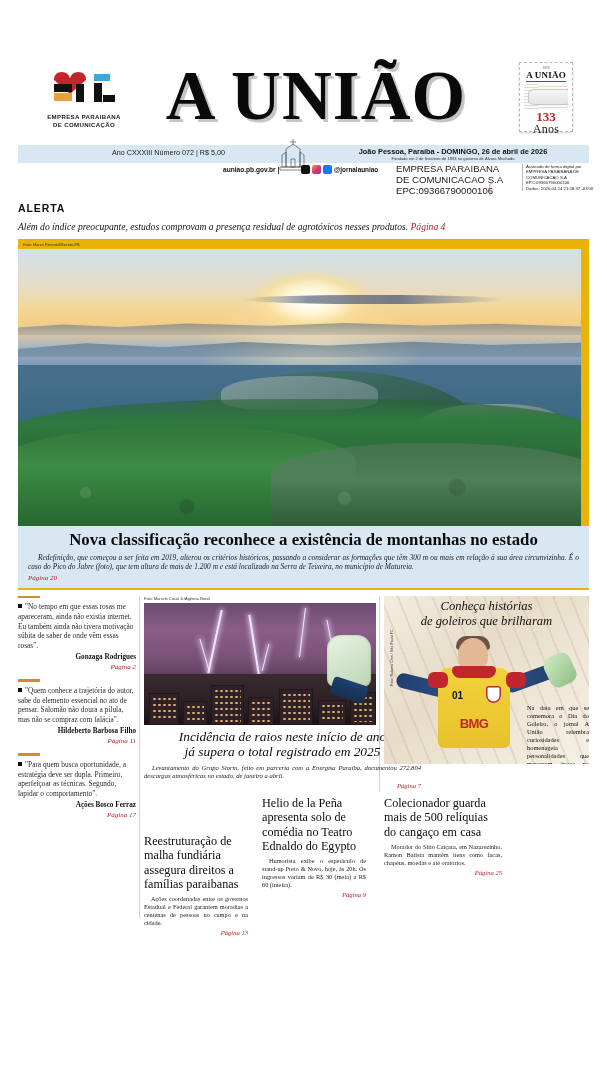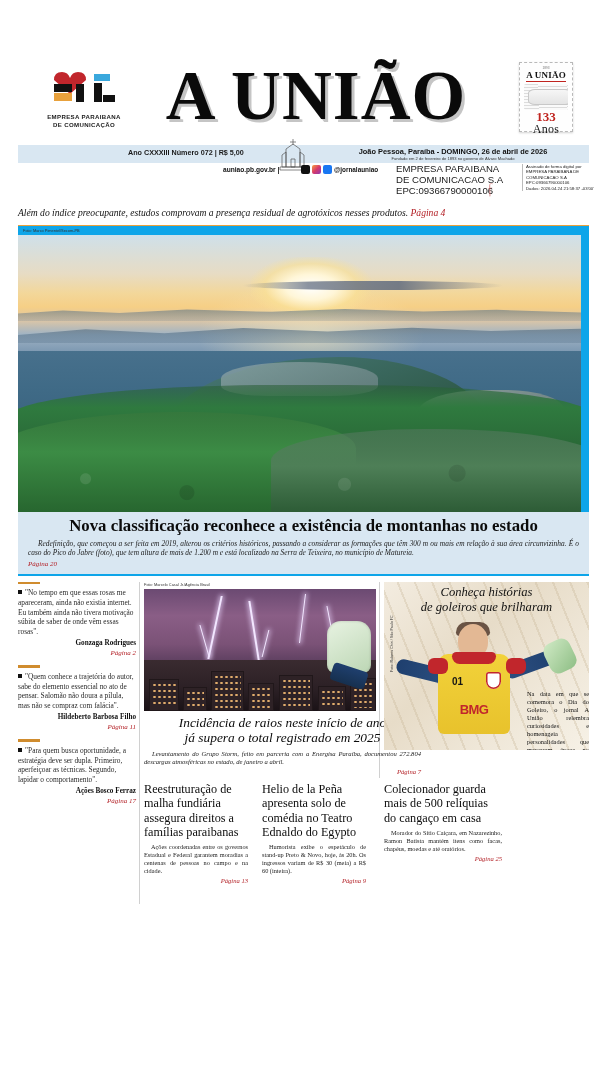--- a/index.html
+++ b/index.html
@@ -45,22 +45,22 @@
       border:1px solid #c8c8c8; border-radius: 7px / 4px; background: linear-gradient(#f6f6f6,#e4e4e4); }
   .stamp-133 { font-family: "Liberation Serif", serif; font-weight: bold; font-size: 13px; color: #c0241f; line-height: 12px; margin-top: 1px; }
   .stamp-anos { font-family: "Liberation Serif", serif; font-size: 12px; color: #151515; line-height: 12px; letter-spacing: .3px; }
 
   
   .infobar {
     position: relative; margin: 2px 18px 0 18px; height: 18px;
     background: #d9e7f2;
   }
   .infobar .left {
-    position: absolute; left: 110px; top: 3px;
-    font-family: "Liberation Sans", sans-serif; font-size: 7.2px; font-weight: bold; color: #1a1a1a;
+    position: absolute; left: 94px; top: 3px;
+    font-family: "Liberation Sans", sans-serif; font-size: 7.2px; font-weight: normal; color: #1a1a1a;
   }
   .infobar .right {
     position: absolute; left: 300px; top: 2px; width: 270px; text-align: center;
     font-family: "Liberation Sans", sans-serif; font-size: 7.4px; font-weight: bold; color: #111;
   }
   .infobar .founded {
     position: absolute; left: 300px; top: 11px; width: 270px; text-align: center;
     font-family: "Liberation Sans", sans-serif; font-size: 4.1px; color: #333;
   }
   .church {
@@ -109,21 +109,21 @@
     font-size: 35.5px; line-height: 38px; letter-spacing: -0.3px; color: #080808;
   }
   .lead-sub {
     margin: 7px 18px 0 18px;
     font-family: "Liberation Serif", serif; font-style: italic;
     font-size: 9.6px; color: #111;
   }
   .lead-sub .pg { color: #b32026; }
 
   
-  .photoblock { margin: 7px 18px 0 18px; background: #0ea5e9; padding: 0 0 2px 0; border-top: 1.5px solid #e8a13c; }
+  .photoblock { margin: 7px 18px 0 18px; background: #eab308; padding: 0 0 2px 0; border-top: 1.5px solid #e8a13c; }
   .credit {
     font-family: "Liberation Sans", sans-serif; font-size: 3.9px; color: #333;
     padding: 2px 0 2px 5px;
   }
   .photo { position: relative; width: 563px; height: 277px; overflow: hidden; }
   .sky { position: absolute; inset: 0; background:
       linear-gradient(to bottom,
       #cfe0ea 0%, #e7dcc4 14%, #f3d79a 21%, #f6cf86 26%, #d9c5a8 31%,
       #9fb3c4 36%, #7e99b2 42%, #6b8aa6 50%, #5b7e99 58%, #4e7490 66%, #436a86 74%); }
   .sun { position: absolute; left: 52%; top: 8%; width: 120px; height: 60px;
@@ -251,21 +251,21 @@
       font-family: Liberation Sans, sans-serif; font-weight: bold; font-size: 13px; color: #c1262c;
       letter-spacing: -.6px; }
   .ktext { position: absolute; right: 0; top: 108px; width: 62px;
       font-family: "Liberation Serif", serif; font-size: 6.4px; line-height: 8px; color: #141414; text-align: justify; }
   .kpage { position: absolute; right: 0; top: 180px; width: 62px; text-align: right;
       font-family: "Liberation Serif", serif; font-style: italic; font-size: 6.8px; color: #b32026; }
 
   
   .briefs { position: absolute; left: 126px; top: 200px; right: 0; height: 122px; }
   .brief { position: absolute; top: 0; width: 104px; }
-  .brief.b1c { left: 0; }
+  .brief.b1c { left: 0; margin-top: 38px; }
   .brief.b2c { left: 118px; }
   .brief.b3c { left: 240px; width: 118px; }
   .bhead { font-family: "Liberation Serif", serif; font-size: 12.2px; line-height: 14.4px; color: #0c0c0c; }
   .bdeck { margin-top: 4px; font-family: "Liberation Serif", serif; font-size: 6.3px;
       line-height: 8px; color: #1c1c1c; text-align: justify; text-indent: 7px; }
   .bpage { text-align: right; font-family: "Liberation Serif", serif; font-style: italic;
       font-size: 6.6px; color: #b32026; margin-top: 2px; }
 </style>
 </head>
 <body>
@@ -338,20 +338,21 @@
     <div class="sig-scrawl">ƒ</div>
     <div class="sigbox">
       <div>Assinado de forma digital por</div>
       <div>EMPRESA PARAIBANA DE</div>
       <div>COMUNICACAO S.A</div>
       <div>EPC:09366790000106</div>
       <div>Dados: 2026.04.24 21:58:37 -03'00'</div>
     </div>
   </div>
 
+  <div class="alerta">ALERTA</div>
   <div class="lead-sub">
     <span>Além do índice preocupante, estudos comprovam a presença residual de agrotóxicos nesses produtos.</span>
     <span class="pg">Página 4</span>
   </div>
 
   <div class="photoblock">
     <div class="credit">Foto: Marco Pimentel/Secom-PB</div>
     <div class="photo">
       <div class="sky"></div>
       <div class="sunray"></div>

